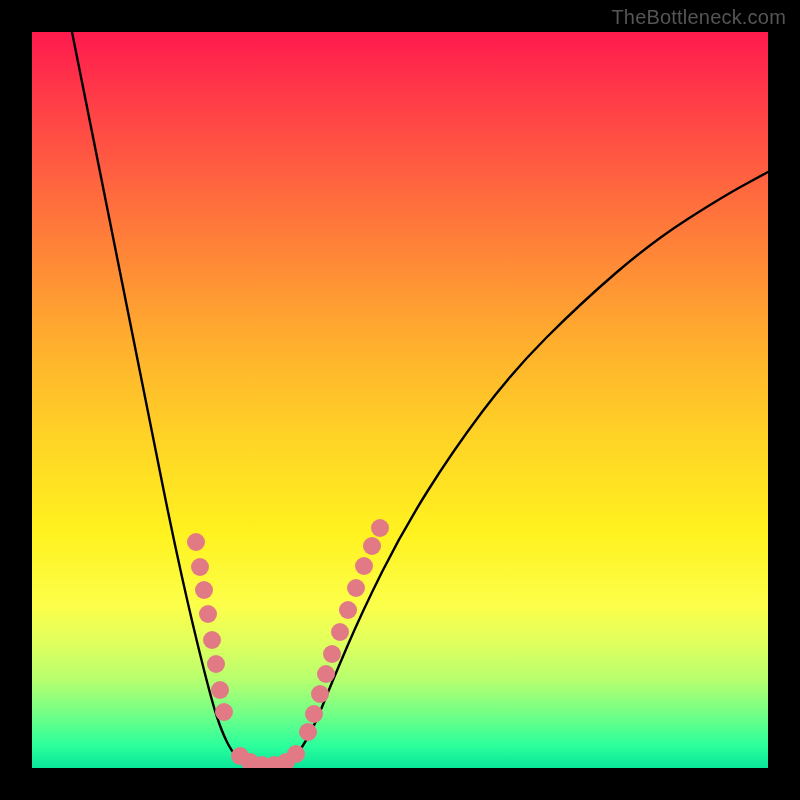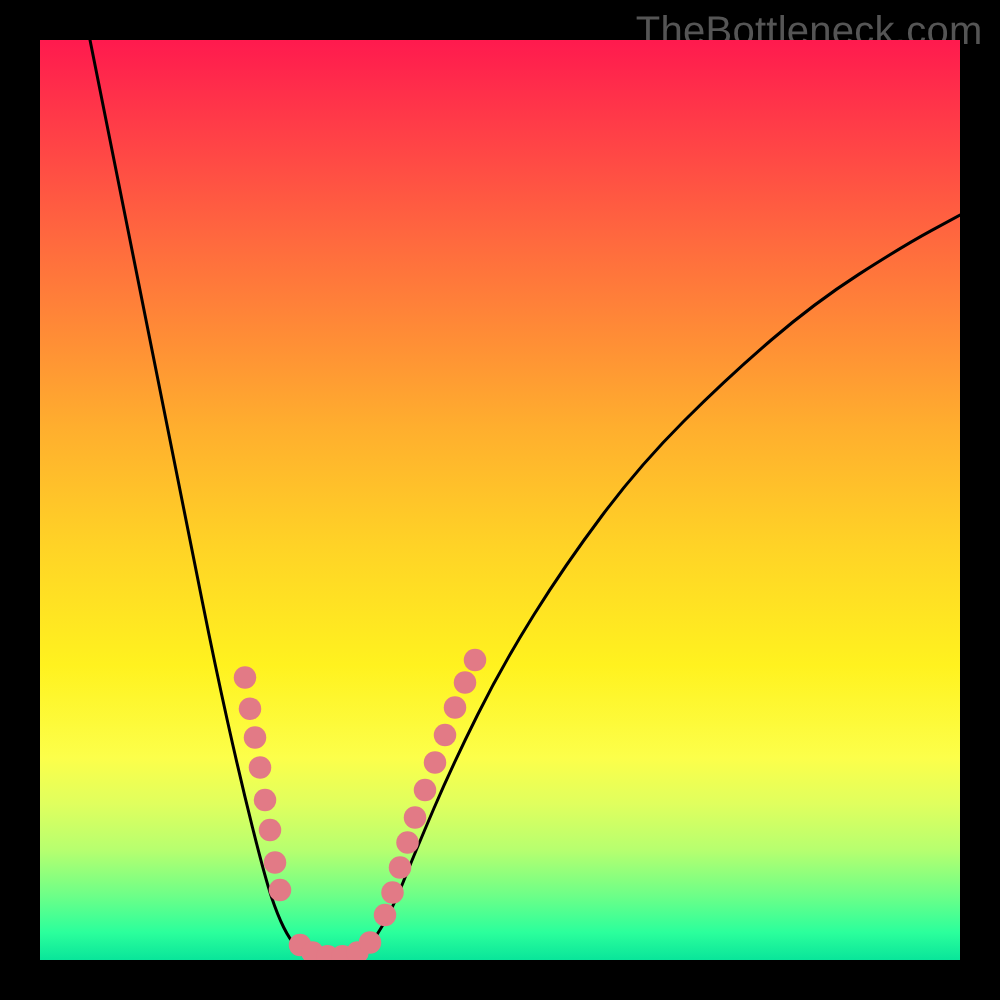--- a/index.html
+++ b/index.html
@@ -44,21 +44,21 @@
     top: 0;
     width: 736px;
     height: 736px;
     pointer-events: none;
   }
   .watermark {
     position: absolute;
     top: 6px;
     right: 14px;
     color: #555;
-    font-size: 32px;
+    font-size: 20px;
     font-weight: 500;
     letter-spacing: 0.2px;
     user-select: none;
   }
 </style>
 </head>
 <body>
 
 <div class="stage">
   <div class="watermark">TheBottleneck.com</div>

